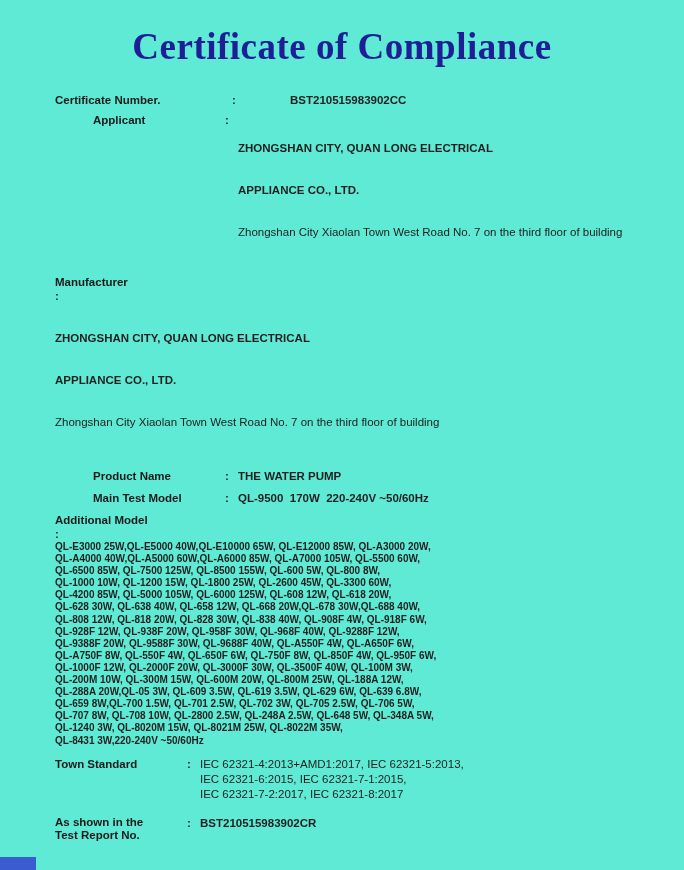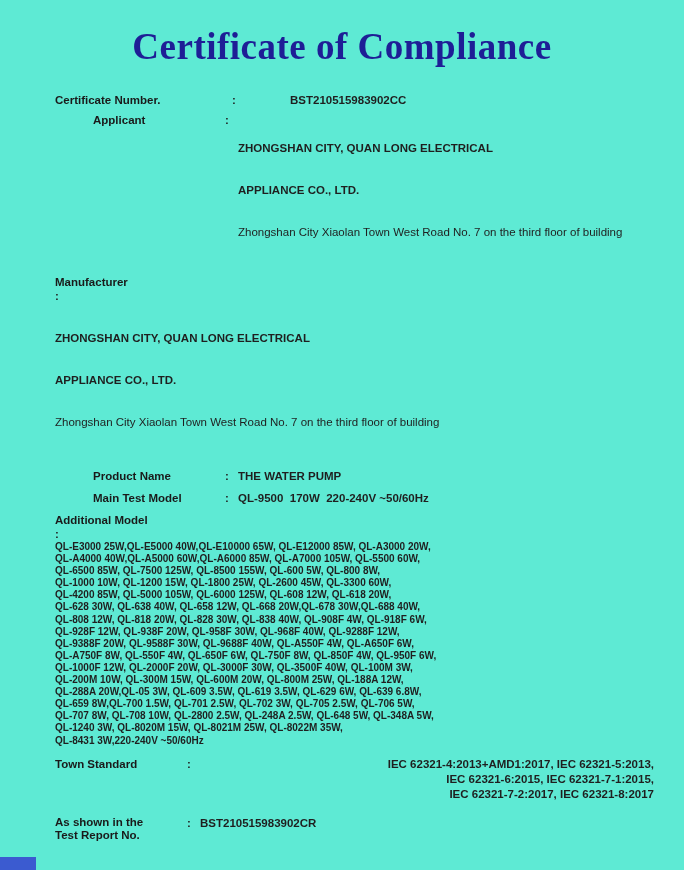--- a/index.html
+++ b/index.html
@@ -16,21 +16,21 @@
   }
   .info { margin:25px 30px 0 55px; }
   .row { display:flex; align-items:flex-start; font-size:11.5px; line-height:14px; }
   .row .label { width:132px; flex-shrink:0; font-weight:bold; color:#1a1a1a; }
   .row .colon { width:13px; flex-shrink:0; font-weight:bold; }
   .row .value { flex:1; font-weight:bold; white-space:pre-wrap; }
   .value .addr { font-weight:normal; }
   .mb6 { margin-bottom:6px;gap:45px; } .mb8 { margin-bottom:8px;margin-left:38px; } .mb10 { margin-bottom:10px;flex-direction:column; }
   .mb12 { margin-bottom:12px;flex-direction:column; } .mb14 { margin-bottom:14px; }
   .model-lines div { font-size:10px; line-height:12.1px; font-weight:bold; white-space:nowrap; }
-  .std-lines div { font-size:11.5px; line-height:15px; font-weight:bold; white-space:nowrap;text-align:right; }
+  .std-lines div { font-size:11.5px; line-height:15px; font-weight:normal; white-space:nowrap; }
   .two-line-label div { line-height:13px; }
   .statement { margin:22px 34px 0 55px; font-size:15px; color:#2b2b2b; }
   .statement div { line-height:27px; text-align:justify; text-align-last:justify; }
   .statement div:last-child { text-align-last:left; }
   .corner-mark { position:absolute; left:0; bottom:0; width:36px; height:13px; background:#3b5bd0; }
 </style>
 </head>
 <body>
 
 <div class="page">

